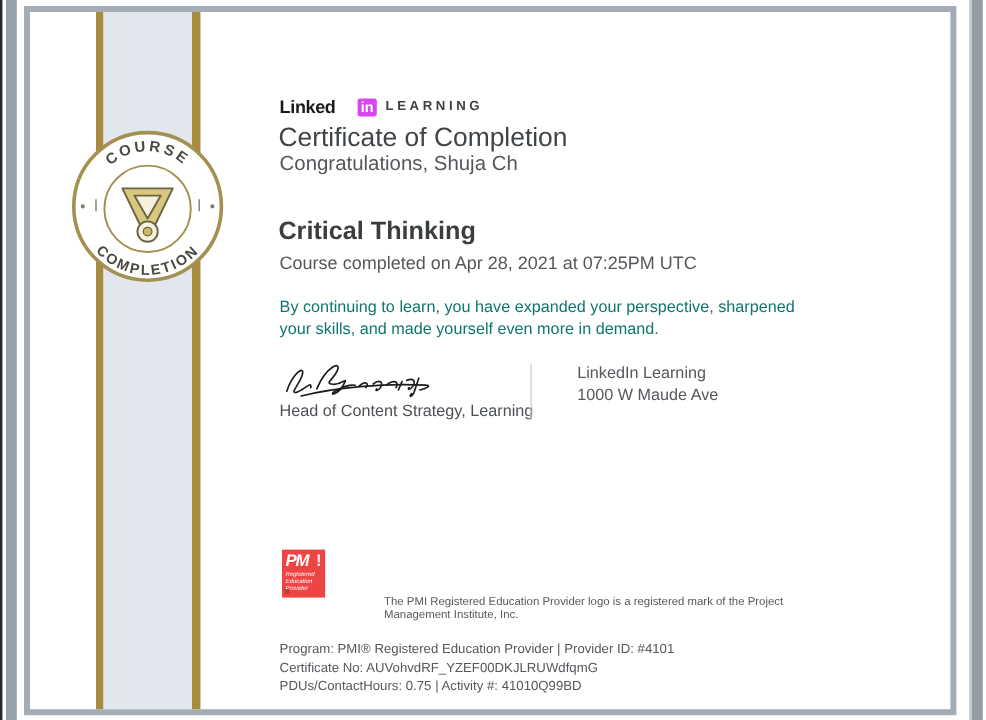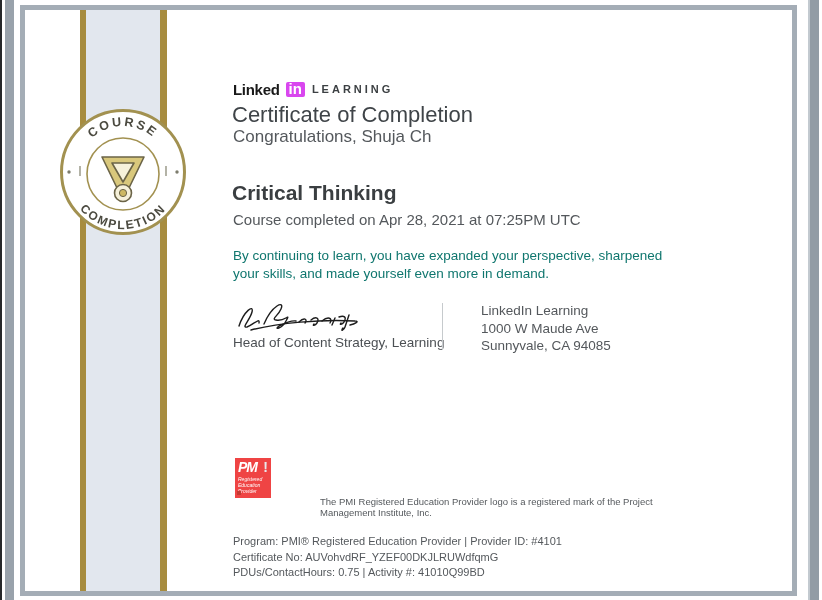--- a/index.html
+++ b/index.html
@@ -19,22 +19,22 @@
   
   .band{left:80px;top:10px;width:87px;height:581px;box-sizing:border-box;
     background:#e2e7ee;border-left:6px solid #a78c3f;border-right:7px solid #a78c3f;}
   
   .badge{left:60px;top:109px;width:126px;height:126px;border-radius:50%;
     background:#ffffff;border:3px solid #a29150;box-sizing:border-box;}
   .badge svg{position:absolute;left:-3px;top:-3px;}
   
   .logo{left:233px;top:80px;height:18px;display:flex;align-items:center;}
   .logo .linked{font-size:15px;font-weight:bold;color:#191919;letter-spacing:-0.3px;}
-  .logo .inbox{display:inline-block;background:#d946ef;color:#ffffff;font-size:15px;font-weight:bold;
-    padding:1px 3px 2px 3px;border-radius:2px;margin-left:6px;line-height:12px;}
+  .logo .inbox{display:inline-block;background:#d946ef;color:#ffffff;font-size:12px;font-weight:bold;
+    padding:1px 3px 2px 3px;border-radius:2px;margin-left:18px;line-height:12px;}
   .logo .learning{font-size:11px;font-weight:600;color:#3c4043;letter-spacing:3px;margin-left:7px;}
   .cert-title{left:232px;top:102px;font-size:22px;color:#3f4448;}
   .congrats{left:233px;top:127px;font-size:17px;color:#54585c;}
   .course-title{left:232px;top:181px;font-size:21px;font-weight:bold;color:#3a3e41;}
   .completed{left:233px;top:211px;font-size:15px;color:#54585c;}
   .body-par{left:233px;top:247px;width:450px;font-size:13.5px;line-height:17.5px;color:#0f766e;}
   .sig-svg{left:233px;top:297px;}
   .sig-role{left:233px;top:335px;font-size:13.5px;color:#4c5054;}
   .divider{left:442px;top:303px;width:1px;height:47px;background:#c6cacd;}
   .address{left:481px;top:302px;font-size:13.5px;line-height:17.5px;color:#54585c;}
@@ -109,21 +109,20 @@
     <path d="M116,18 L112,30 C111,33 107,35 110,31"></path>
     <path d="M18,33 C45,26 88,22 122,24 C127,24 122,27 117,28"></path>
   </g>
 </svg>
 <div class="abs sig-role">Head of Content Strategy, Learning</div>
 
 <div class="abs divider"></div>
 <div class="abs address">
   <div>LinkedIn Learning</div>
   <div>1000 W Maude Ave</div>
-  <div>Sunnyvale, CA 94085</div>
 </div>
 
 <div class="abs pmi-row">
   <div class="pmi-mark">
     <span class="pm">PM</span>
     <span class="bang">!</span>
     <span class="sub">Registered Education Provider</span>
     <span class="reddot"></span>
   </div>
 </div>

